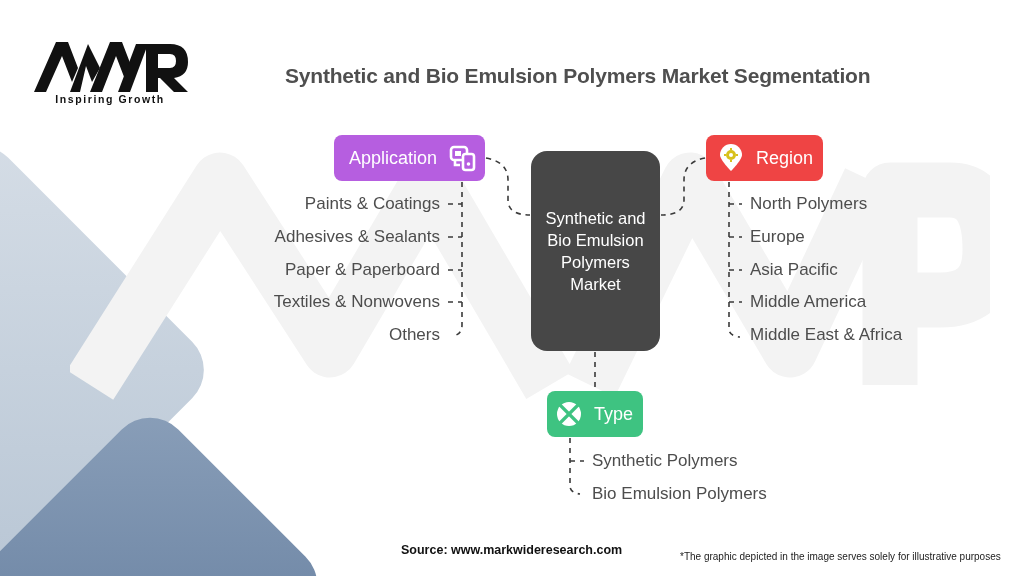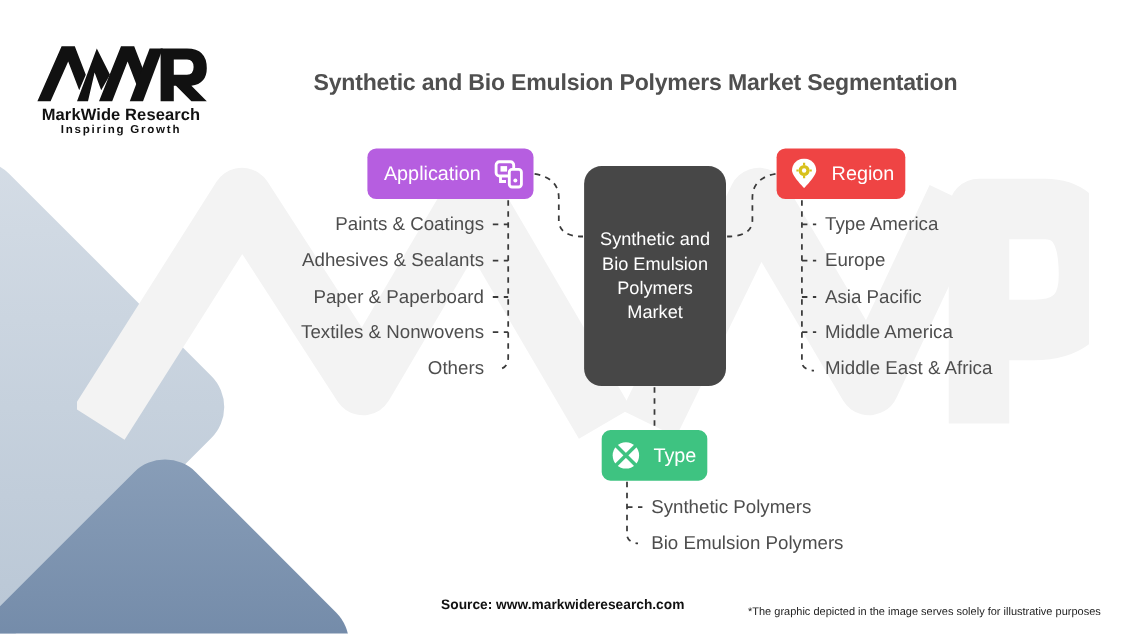--- a/index.html
+++ b/index.html
@@ -82,21 +82,20 @@
 <div class="logo">
   <svg width="160" height="56" viewBox="0 0 160 56">
     <g fill="#111">
       <polygon points="4,54 26,4 38,4 48,30 42,44 32,18 16,54"></polygon>
       <polygon points="40,54 58,6 70,30 62,44 56,28 50,54"></polygon>
       <polygon points="60,54 80,4 92,4 102,30 96,44 86,18 72,54"></polygon>
       <polygon points="88,54 106,6 118,6 100,54"></polygon>
       <path d="M116 6 L140 6 Q158 6 158 24 Q158 38 144 40 L158 54 L144 54 L130 40 L128 40 L128 54 L116 54 Z M128 16 L128 30 L140 30 Q146 30 146 23 Q146 16 140 16 Z"></path>
     </g>
   </svg>
-  <div class="logo-name">MarkWide Research</div>
   <div class="logo-tag">Inspiring Growth</div>
 </div>
 
 <div class="title">Synthetic and Bio Emulsion Polymers Market Segmentation</div>
 
 <svg class="connectors">
   <g fill="none" stroke="#3a3a3a" stroke-width="1.6" stroke-dasharray="5,5">
 
     <path d="M486 158 Q508 162 508 180 L508 200 Q508 215 530 215"></path>
 
@@ -170,21 +169,21 @@
 
 <div class="list list-left">
   <div class="item" style="top:193px">Paints &amp; Coatings</div>
   <div class="item" style="top:226px">Adhesives &amp; Sealants</div>
   <div class="item" style="top:259px">Paper &amp; Paperboard</div>
   <div class="item" style="top:291px">Textiles &amp; Nonwovens</div>
   <div class="item" style="top:324px">Others</div>
 </div>
 
 <div class="list list-right">
-  <div class="item" style="top:193px">Type America</div>
+  <div class="item" style="top:193px">North Polymers</div>
   <div class="item" style="top:226px">Europe</div>
   <div class="item" style="top:259px">Asia Pacific</div>
   <div class="item" style="top:291px">Middle America</div>
   <div class="item" style="top:324px">Middle East &amp; Africa</div>
 </div>
 
 <div class="list list-type">
   <div class="item" style="top:450px">Synthetic Polymers</div>
   <div class="item" style="top:483px">Bio Emulsion Polymers</div>
 </div>

